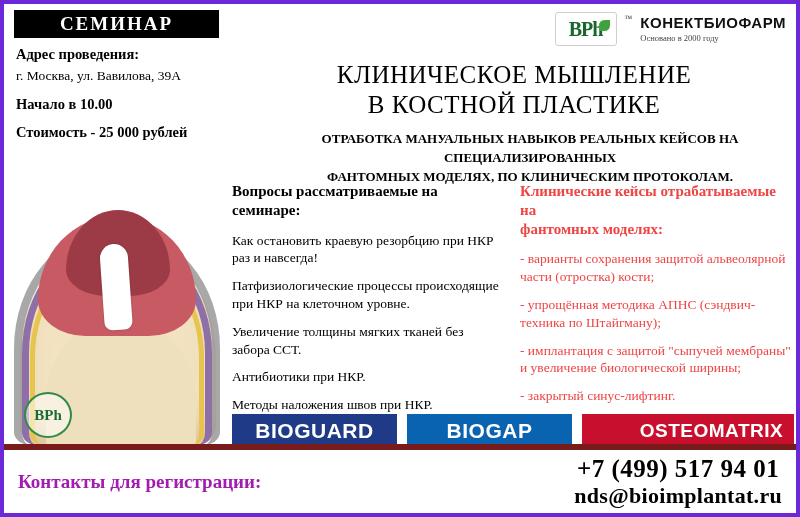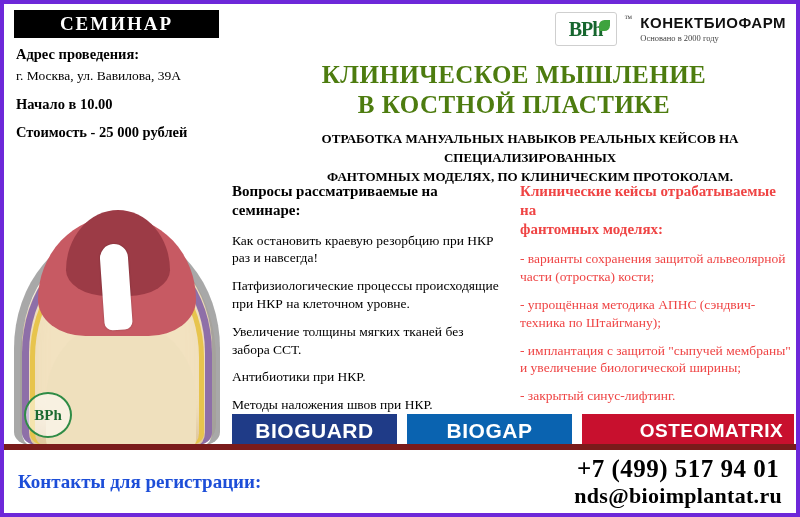--- a/index.html
+++ b/index.html
@@ -103,23 +103,23 @@
     color:#444;
     margin-top:3px;
   }
 
   
   .title {
     position:absolute;
     left:232px; top:56px;
     width:556px;
     text-align:center;
-    color:#4d7c0f;
+    color:#000000;
     font-family:"Liberation Serif", serif;
-    font-weight:bold;
+    font-weight:normal;
     font-size:25px;
     line-height:1.18;
     letter-spacing:0.5px;
   }
   .subtitle {
     position:absolute;
     left:248px; top:126px;
     width:556px;
     text-align:center;
     color:#000;
@@ -274,21 +274,21 @@
     height:66px;
     background:#ffffff;
     border-top:3px solid #7a1b1b;
     display:flex;
     align-items:center;
   }
   .contacts .label {
     margin-left:14px;
     font-weight:bold;
     font-size:19px;
-    color:#1d4ed8;
+    color:#a21caf;
   }
   .contacts .right {
     margin-left:auto;
     margin-right:16px;
     text-align:center;
     line-height:1.18;
   }
   .contacts .phone {
     font-weight:bold;
     font-size:25px;

